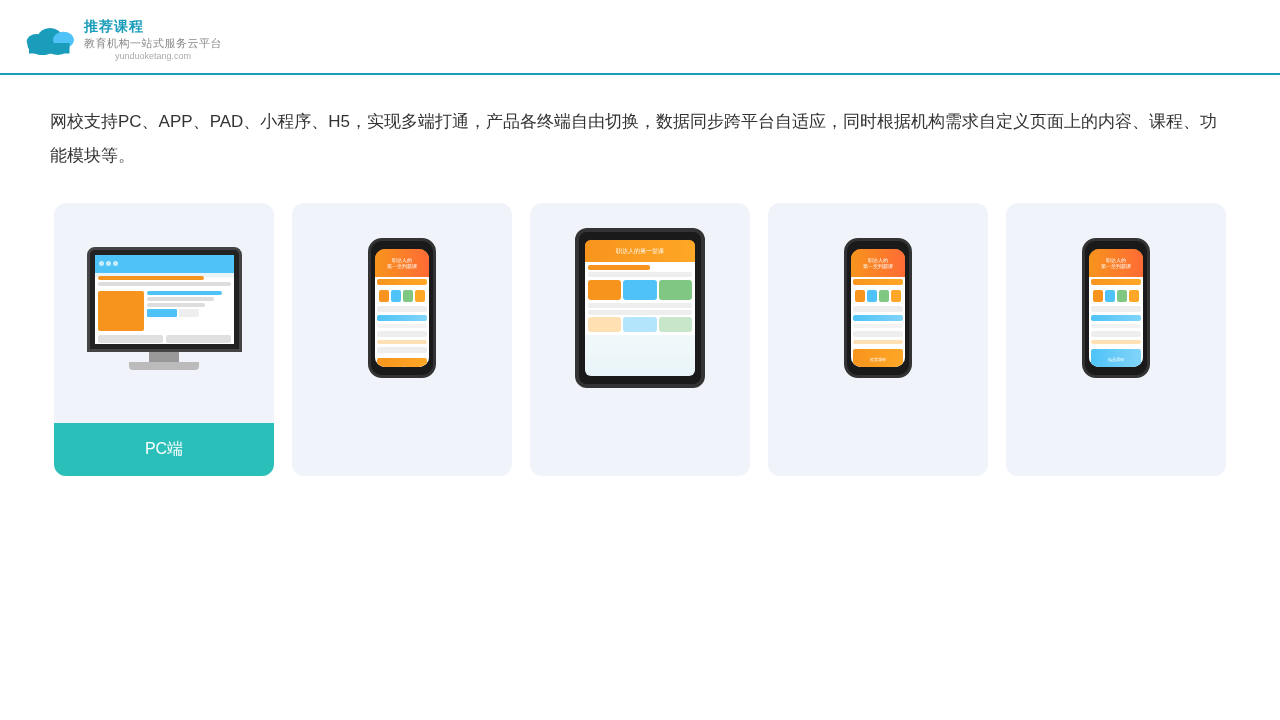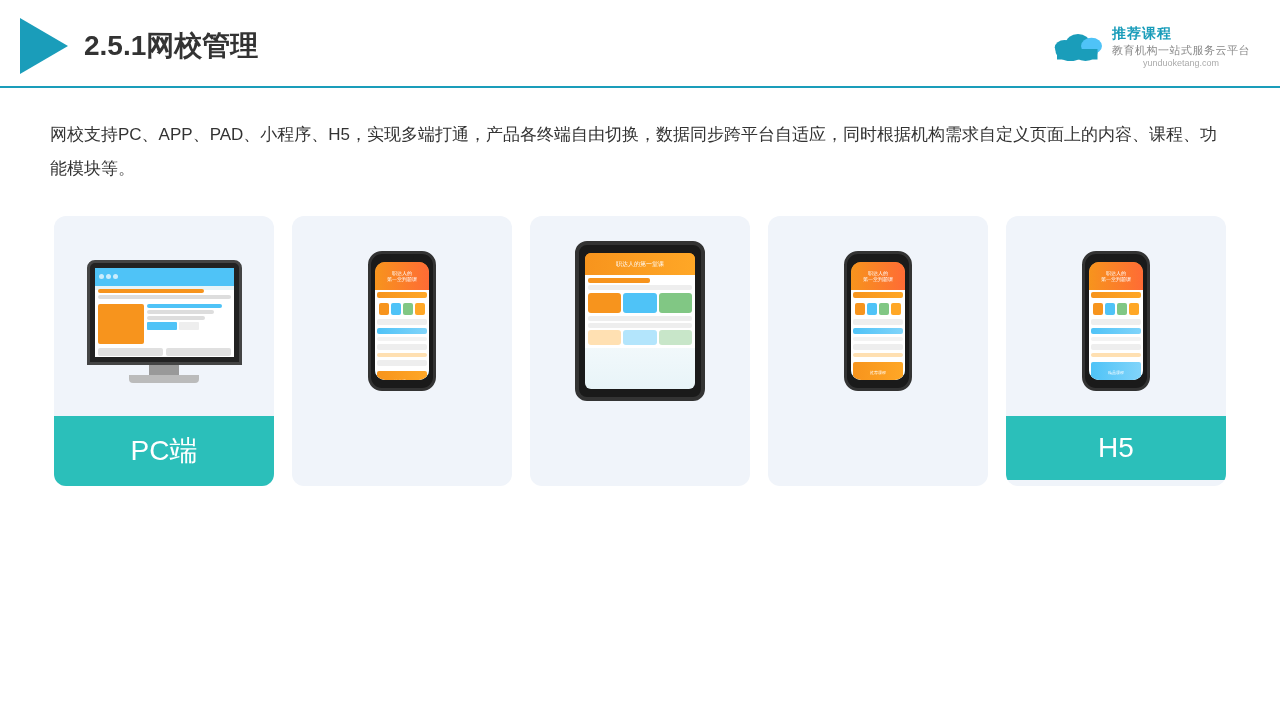--- a/index.html
+++ b/index.html
@@ -280,34 +280,31 @@
       height: 20px;
       border-radius: 3px;
       flex: 1;
     }
 
     
     .card-label {
       width: 100%;
       padding: 16px 10px;
       text-align: center;
-      font-size: 28px;
+      font-size: 16px;
       color: #fff;
       font-weight: 500;
       background: #2bbfba;
+      margin-top: 20px;
     }
   </style>
 </head>
 <body>
 
 <div class="header">
-  <div class="header-left">
-    <div class="logo-triangle"></div>
-    <h1 class="page-title">2.5.1网校管理</h1>
-  </div>
   <div class="header-right">
     <div class="cloud-logo">
       <div class="cloud-icon-wrap">
         <svg class="cloud-svg" viewBox="0 0 80 48">
           <ellipse cx="30" cy="30" rx="20" ry="14" fill="#1a9dba"></ellipse>
           <ellipse cx="50" cy="32" rx="16" ry="12" fill="#1a9dba"></ellipse>
           <ellipse cx="22" cy="26" rx="13" ry="10" fill="#1a9dba"></ellipse>
           <ellipse cx="40" cy="20" rx="16" ry="12" fill="#1a9dba"></ellipse>
           <ellipse cx="58" cy="24" rx="14" ry="11" fill="#4fc3f7"></ellipse>
           <rect x="12" y="28" width="54" height="14" fill="#1a9dba"></rect>
@@ -487,17 +484,16 @@
                 <div class="phone-row" style="height:4px;background:#ffe0b2;"></div>
                 <div style="height:20px;background:linear-gradient(to right,#4fc3f7,#81d4fa);border-radius:2px;margin:2px 0;display:flex;align-items:center;justify-content:center;">
                   <span style="color:#fff;font-size:4px;">精品课程</span>
                 </div>
 
               </div>
             </div>
           </div>
         </div>
       </div>
-      <div class="card-label">H5</div>
     </div>
 
   </div>
 </div>
 
 </body></html>

